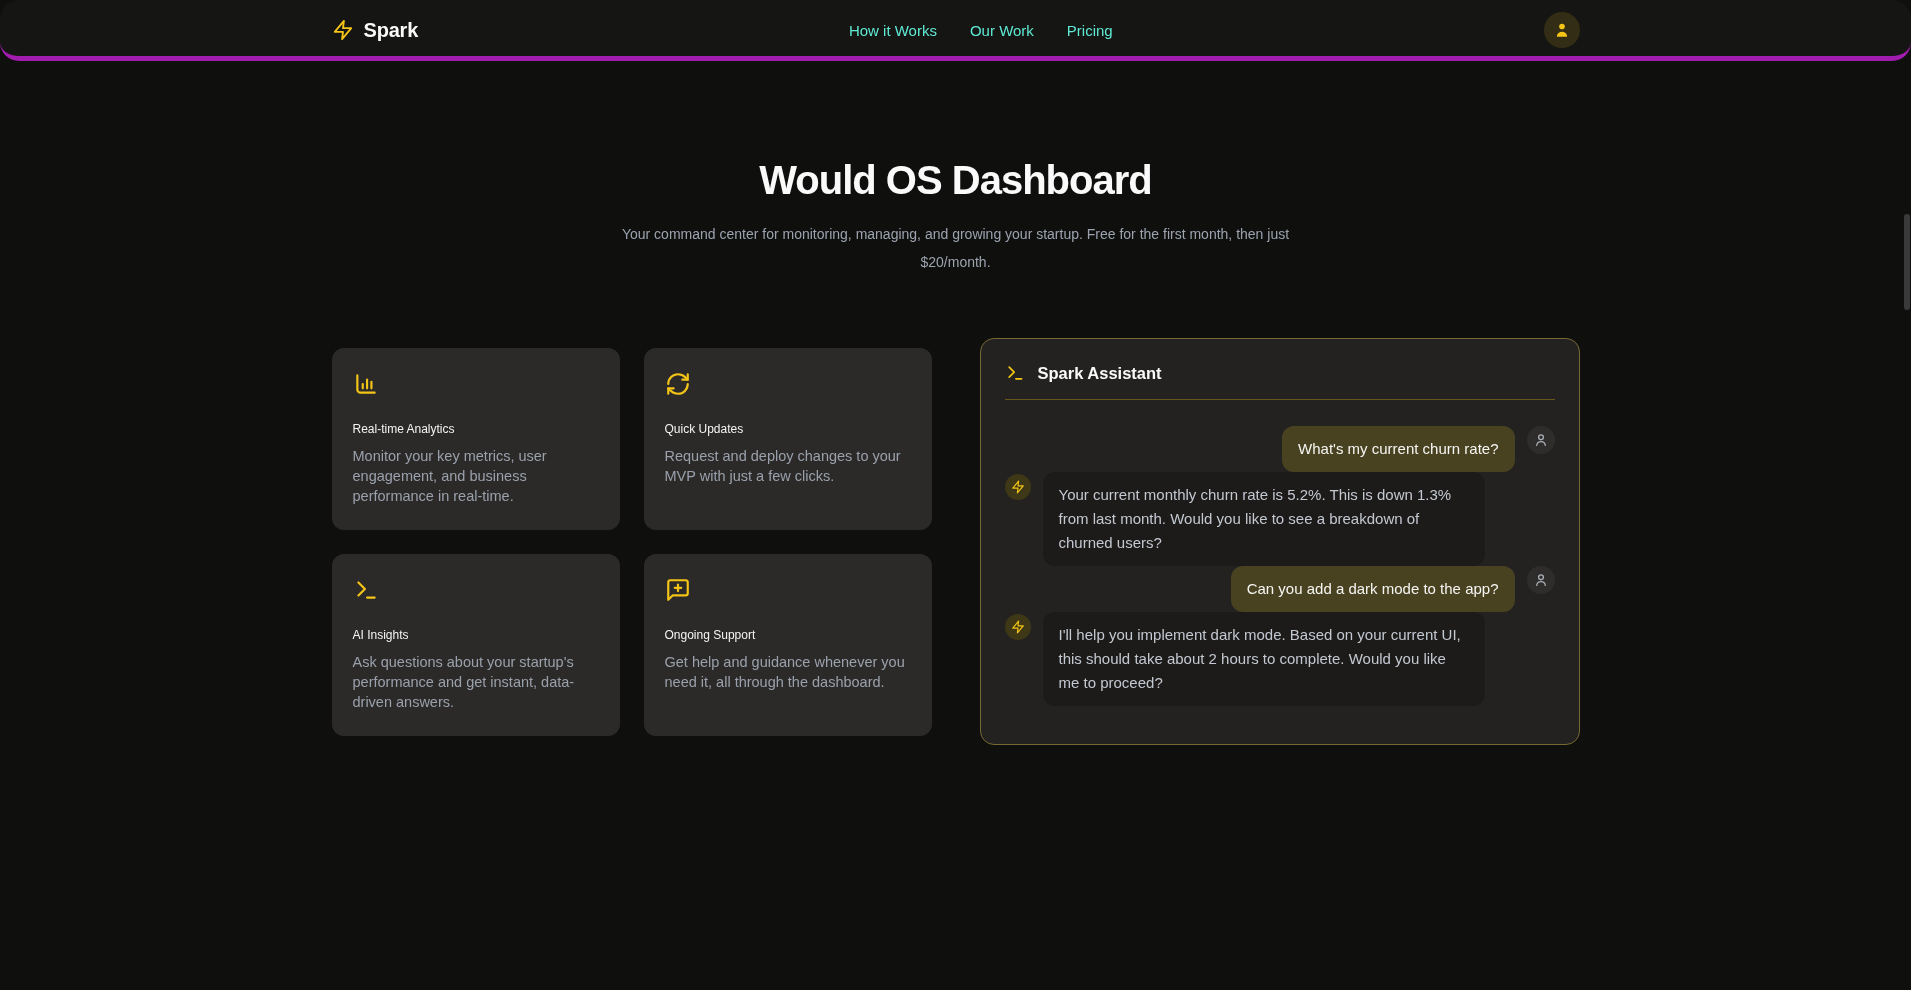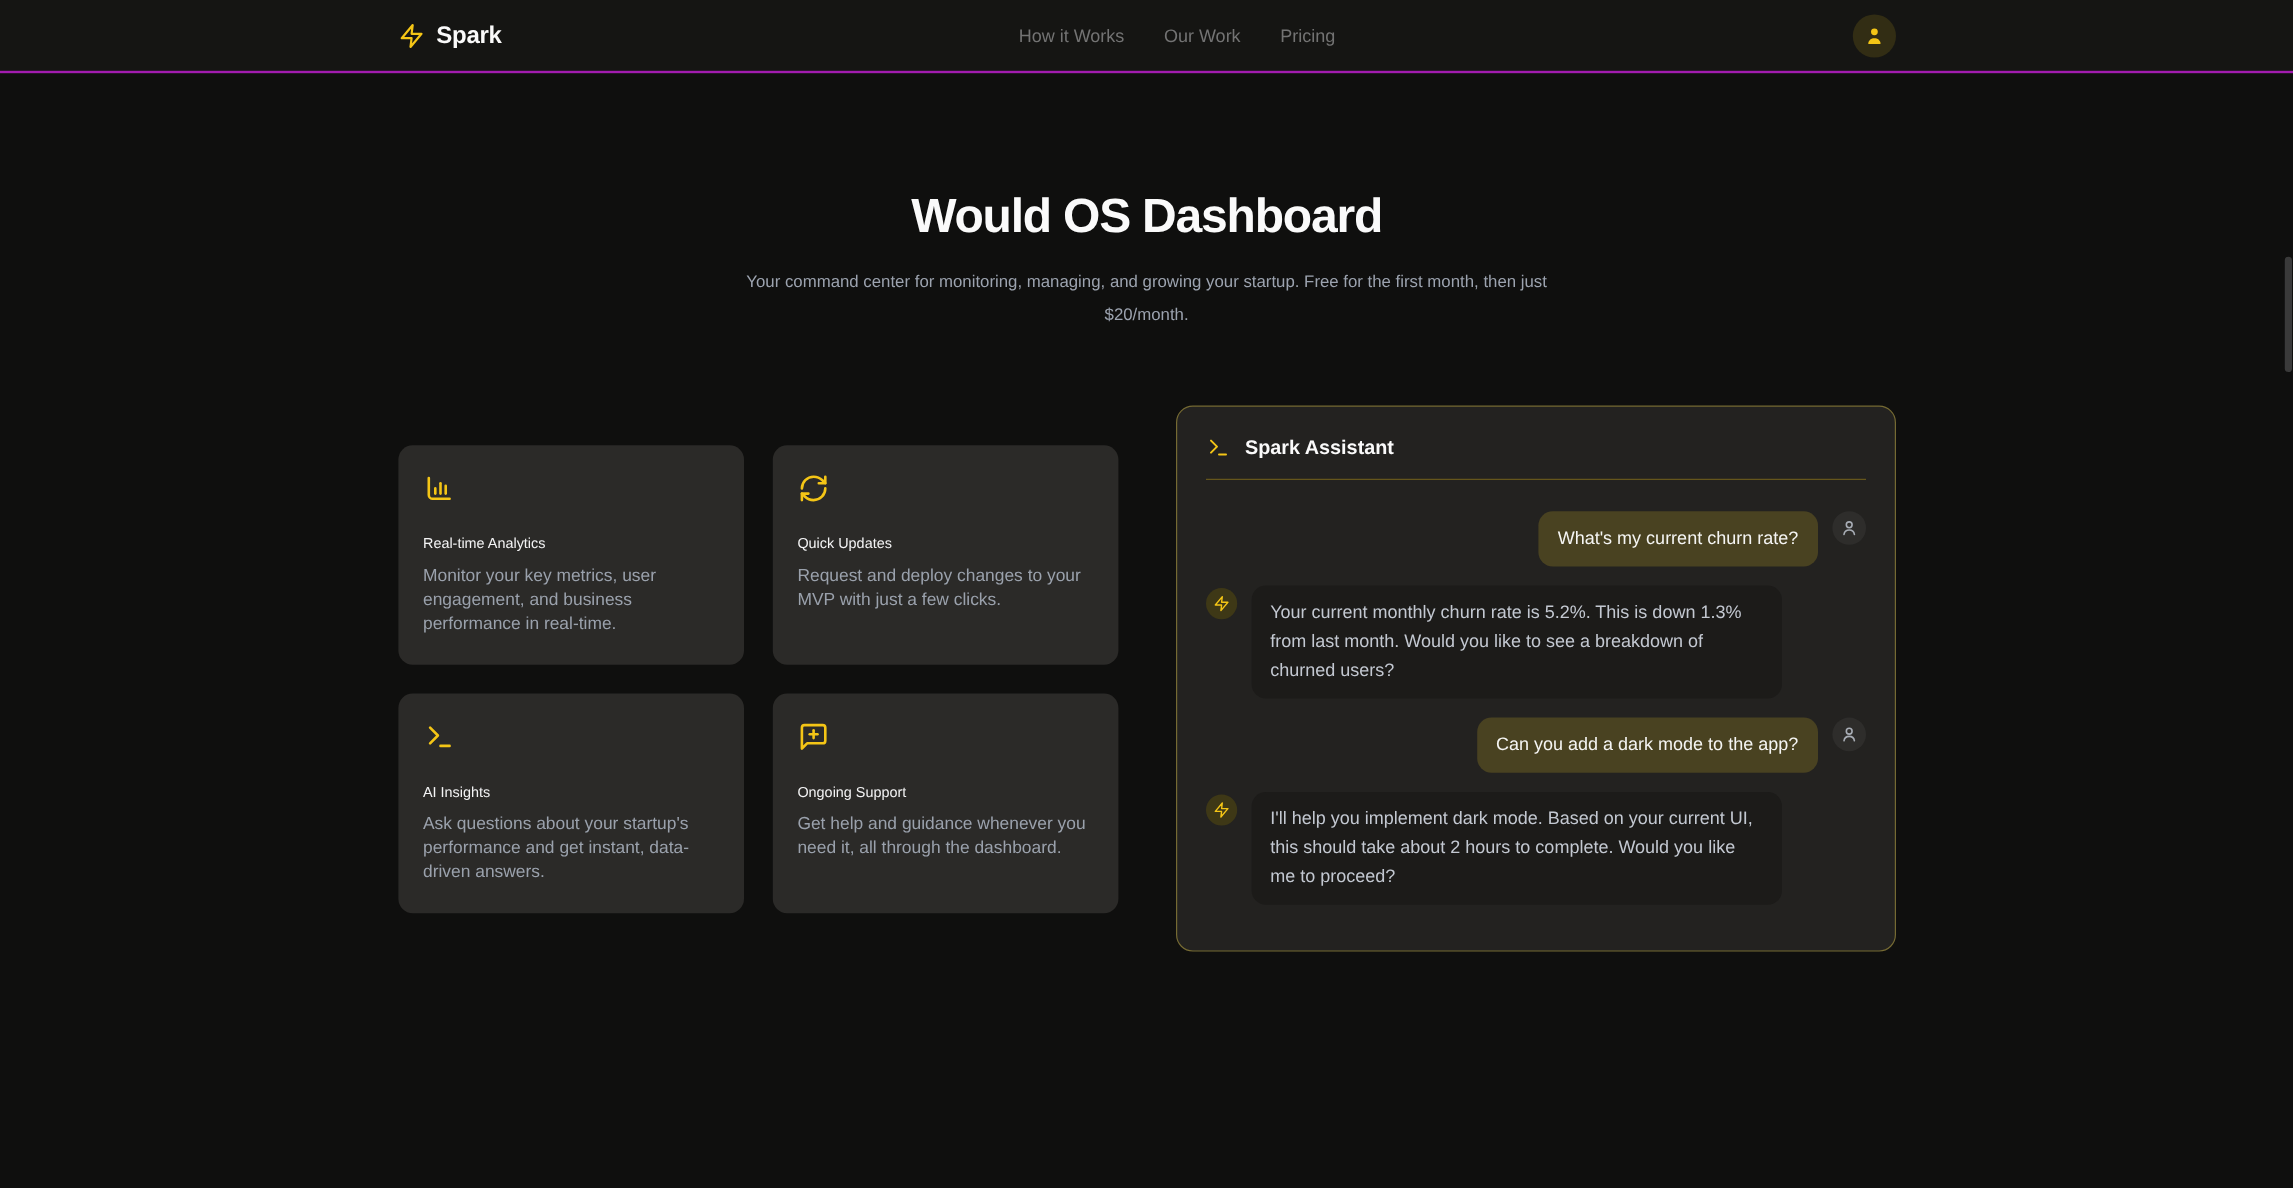--- a/index.html
+++ b/index.html
@@ -9,44 +9,44 @@
   }
   *{box-sizing:border-box;margin:0;padding:0;}
   html,body{margin:0;padding:0;}
   body{
     width:1911px;height:990px;position:relative;overflow:hidden;
     background:var(--page-bg);
     font-family:"Liberation Sans", sans-serif;
     -webkit-font-smoothing:antialiased;
   }
   
-  .app-header{height:61px;background:var(--header-bg);border-bottom:2px solid #a21caf;}
+  .app-header{height:61px;background:var(--header-bg);border-bottom:5px solid #a21caf;border-radius:19px;}
   .h-container{width:1280px;height:60px;margin:0 auto;padding:0 16px;display:flex;align-items:center;justify-content:space-between;}
   .brand{display:flex;align-items:center;gap:10px;color:#fafafa;font-size:20px;font-weight:700;text-decoration:none;letter-spacing:-.2px;cursor:pointer;}
   .brand svg{color:var(--accent);}
   .main-nav{display:flex;align-items:center;gap:33px;}
-  .main-nav a{color:#737373;font-size:15px;text-decoration:none;cursor:pointer;text-align:center;}
+  .main-nav a{color:#5eead4;font-size:15px;text-decoration:none;cursor:pointer;text-align:center;}
   .avatar-btn{width:36px;height:36px;border-radius:50%;border:none;background:#322d14;display:flex;align-items:center;justify-content:center;cursor:pointer;color:var(--accent);}
   
   .hero{text-align:center;padding-top:97px;}
   .hero h1{font-size:40px;font-weight:700;color:#fafafa;letter-spacing:-1px;}
   .hero .subtitle{width:676px;margin:17px auto 0;font-size:14px;line-height:28px;color:var(--muted-text);}
   
   .content-grid{width:1248px;margin:62px auto 0;display:grid;grid-template-columns:1fr 1fr;gap:48px;align-items:center;}
   .features-grid{display:grid;grid-template-columns:1fr 1fr;gap:24px;}
   .card{background:var(--card-bg);border-radius:12px;padding:23px 24px 24px 21px;}
   .card .c-icon{color:var(--accent);display:block;margin-bottom:21px;}
   .card h3{color:#f4f4f5;font-size:12px;font-weight:400;margin-bottom:10px;}
   .card p{color:#9aa1ac;font-size:14.5px;line-height:20px;}
   
   .assistant-panel{background:var(--panel-bg);border:1px solid var(--panel-border);border-radius:14px;padding:24px;}
   .panel-header{display:flex;align-items:center;gap:13px;padding-bottom:16px;border-bottom:1px solid rgba(244,197,22,.32);}
   .panel-header svg{color:var(--accent);}
   .panel-header h2{color:#fafafa;font-size:16.5px;font-weight:700;}
-  .messages{margin-top:26px;display:flex;flex-direction:column;gap:16px;padding-bottom:14px;}
+  .messages{margin-top:26px;display:flex;flex-direction:column;padding-bottom:14px;}
   .msg{display:flex;align-items:flex-start;gap:12px;}
   .msg.user{justify-content:flex-end;}
   .bubble{border-radius:12px;padding:11px 16px;font-size:15px;line-height:24px;}
   .msg.user .bubble{background:var(--user-bubble-bg);color:#f5f5f3;font-weight:500;}
   .msg.assistant .bubble{background:var(--assistant-bubble-bg);color:#c3c8d1;max-width:442px;}
   .chat-avatar{flex:none;border-radius:50%;display:flex;align-items:center;justify-content:center;}
   .msg.user .chat-avatar{width:28px;height:28px;background:#2e2d2b;color:#a8adb5;}
   .msg.assistant .chat-avatar{width:26px;height:26px;background:#3e3816;color:var(--accent);margin-top:2px;}
   
   .scrollbar-thumb{position:absolute;right:1px;top:214px;width:6px;height:96px;border-radius:3px;background:#3a3a3a;}

